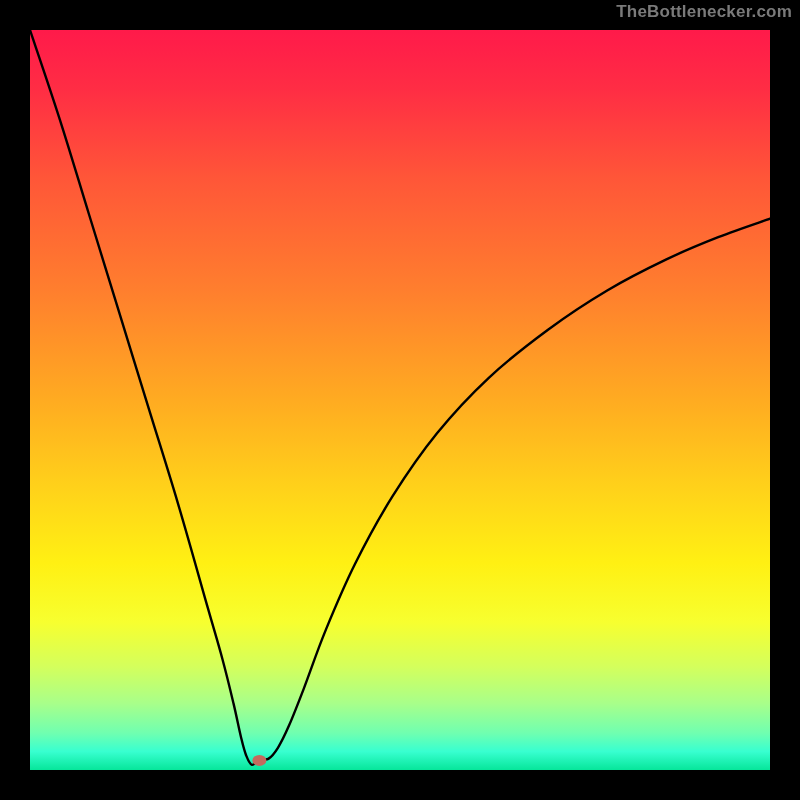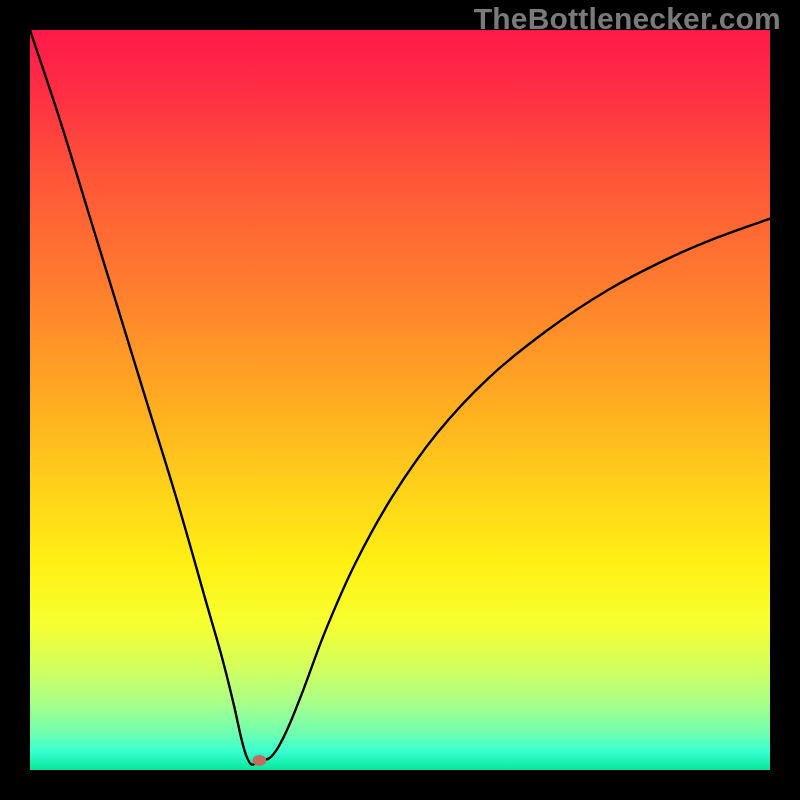--- a/index.html
+++ b/index.html
@@ -37,22 +37,22 @@
   .curve-svg {
     position: absolute;
     left: 0;
     top: 0;
     width: 100%;
     height: 100%;
   }
   .watermark {
     position: absolute;
     top: 2px;
-    right: 19px;
-    font-size: 30px;
+    right: 8px;
+    font-size: 17px;
     font-weight: 600;
     color: #7a7a7a;
     letter-spacing: 0.2px;
     z-index: 10;
   }
 </style>
 </head>
 <body>
 
 <div class="frame">

